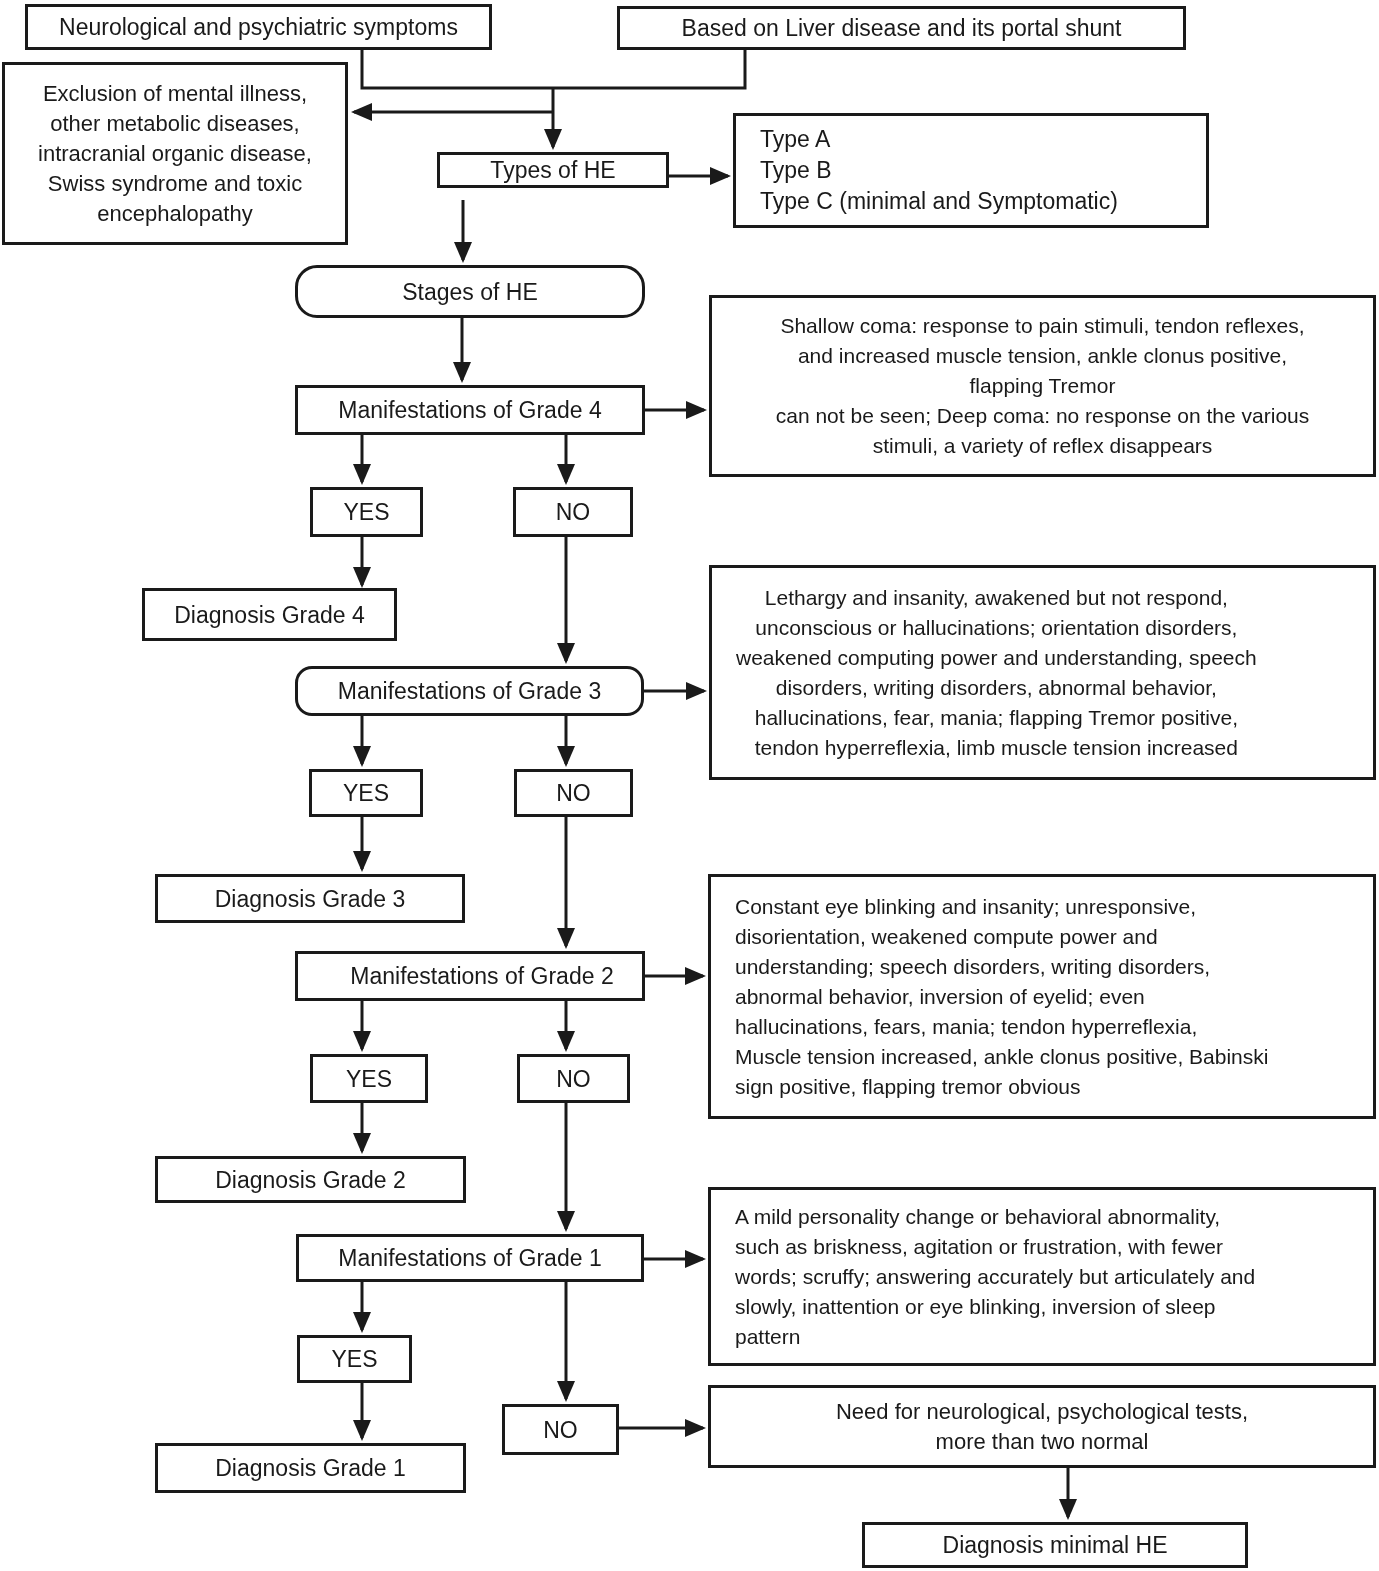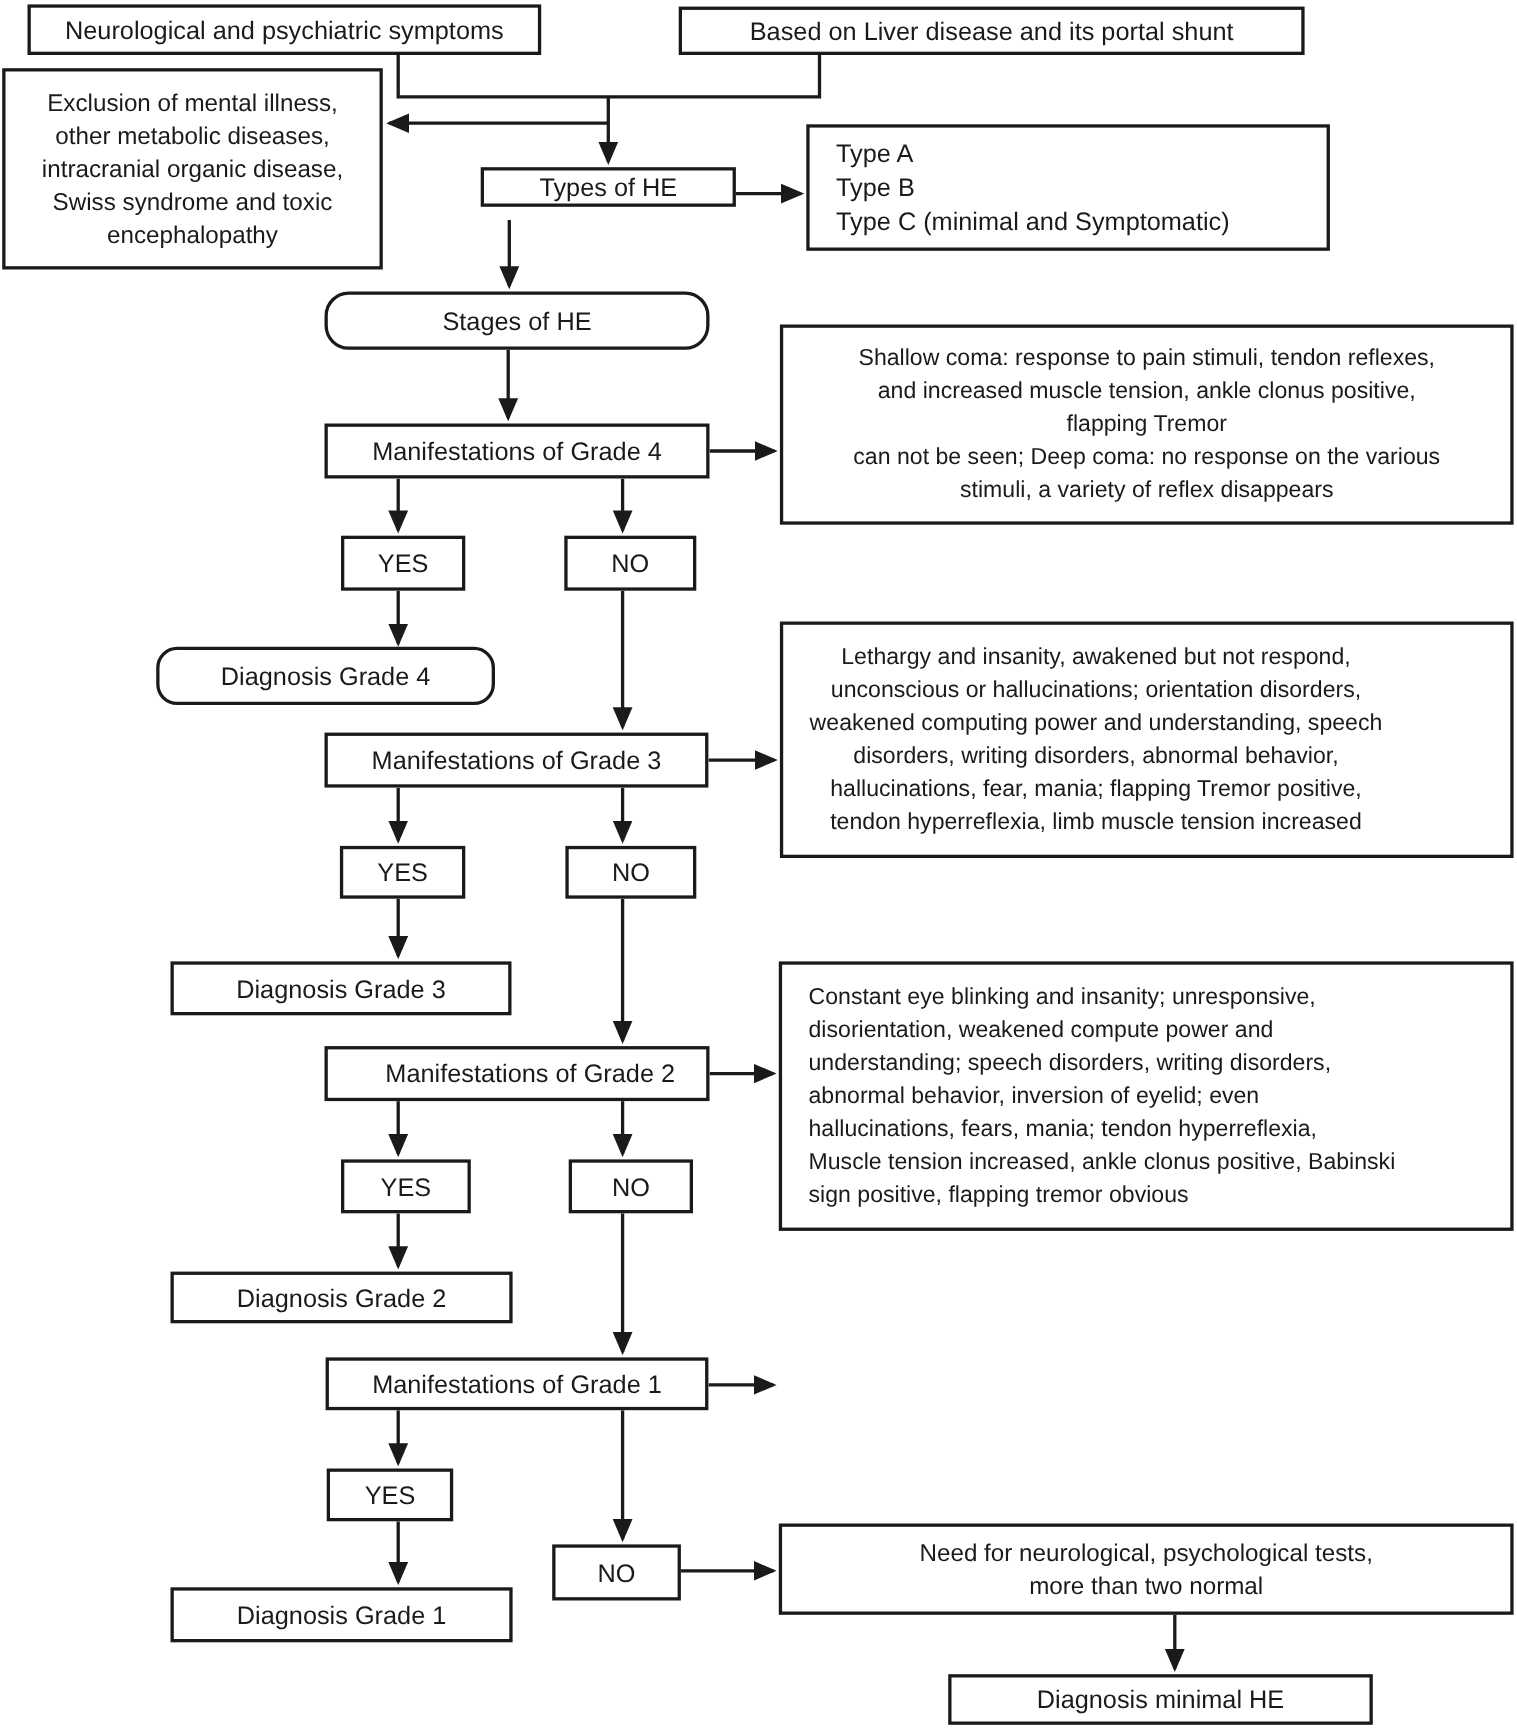--- a/index.html
+++ b/index.html
@@ -80,23 +80,23 @@
   <div class="node centerpara" style="left:709px;top:295px;width:667px;height:182px;">Shallow coma: response to pain stimuli, tendon reflexes,
 and increased muscle tension, ankle clonus positive,
 flapping Tremor
 can not be seen; Deep coma: no response on the various
 stimuli, a variety of reflex disappears</div>
 
   <div class="node" style="left:310px;top:487px;width:113px;height:50px;">YES</div>
 
   <div class="node" style="left:513px;top:487px;width:120px;height:50px;">NO</div>
 
-  <div class="node" style="left:142px;top:588px;width:308px;height:53px;border-radius:19px;">Diagnosis Grade 4</div>
+  <div class="node" style="left:142px;top:588px;width:255px;height:53px;">Diagnosis Grade 4</div>
 
-  <div class="node" style="left:295px;top:666px;width:349px;height:50px;">Manifestations of Grade 3</div>
+  <div class="node" style="left:295px;top:666px;width:349px;height:50px;border-radius:17px;">Manifestations of Grade 3</div>
 
   <div class="node details leftalign" style="left:709px;top:565px;width:667px;height:215px;text-align:center;">Lethargy and insanity, awakened but not respond,
 unconscious or hallucinations; orientation disorders,
 weakened computing power and understanding, speech
 disorders, writing disorders, abnormal behavior,
 hallucinations, fear, mania; flapping Tremor positive,
 tendon hyperreflexia, limb muscle tension increased</div>
 
   <div class="node" style="left:309px;top:769px;width:114px;height:48px;">YES</div>
 
@@ -115,20 +115,25 @@
 sign positive, flapping tremor obvious</div>
 
   <div class="node" style="left:310px;top:1054px;width:118px;height:49px;">YES</div>
 
   <div class="node" style="left:517px;top:1054px;width:113px;height:49px;">NO</div>
 
   <div class="node" style="left:155px;top:1156px;width:311px;height:47px;">Diagnosis Grade 2</div>
 
   <div class="node" style="left:296px;top:1234px;width:348px;height:48px;">Manifestations of Grade 1</div>
 
+  <div class="node details leftalign" style="left:708px;top:1187px;width:668px;height:179px;">A mild personality change or behavioral abnormality,
+such as briskness, agitation or frustration, with fewer
+words; scruffy; answering accurately but articulately and
+slowly, inattention or eye blinking, inversion of sleep
+pattern</div>
 
   <div class="node" style="left:297px;top:1335px;width:115px;height:48px;">YES</div>
 
   <div class="node" style="left:502px;top:1404px;width:117px;height:51px;">NO</div>
 
   <div class="node" style="left:155px;top:1443px;width:311px;height:50px;">Diagnosis Grade 1</div>
 
   <div class="node" style="left:708px;top:1385px;width:668px;height:83px;font-size:22px;">Need for neurological, psychological tests,
 more than two normal</div>
 

